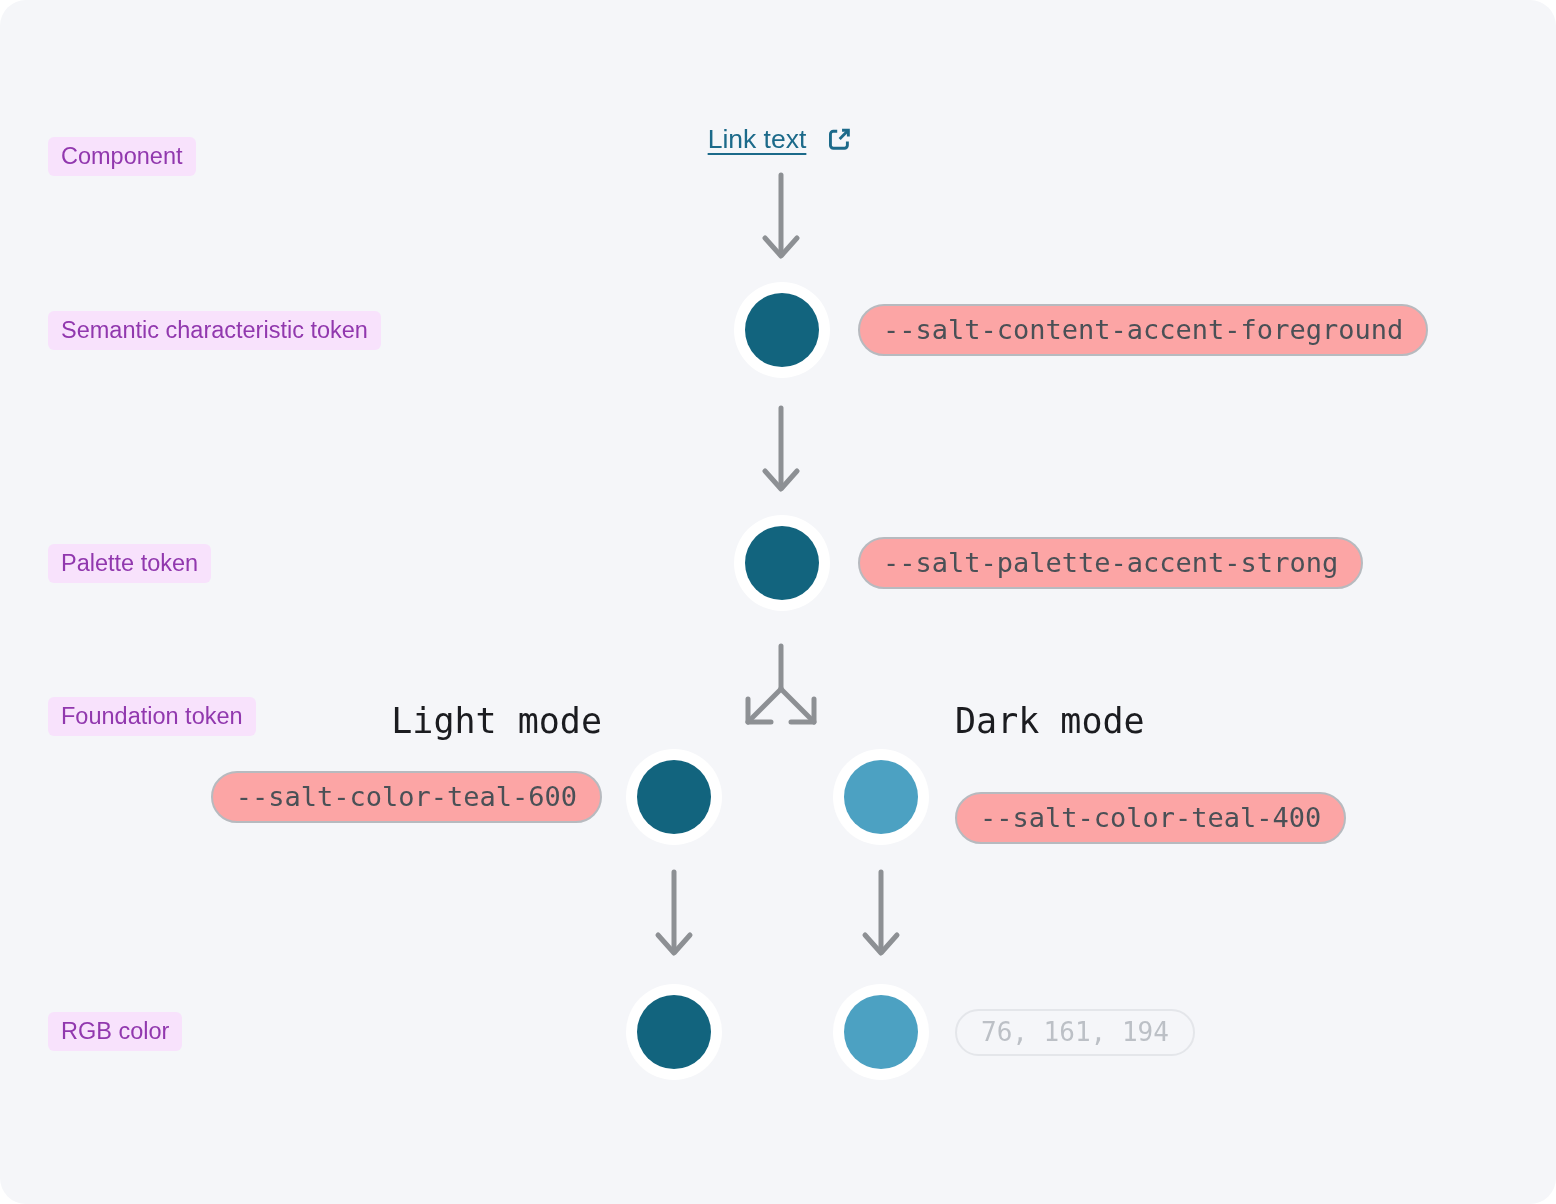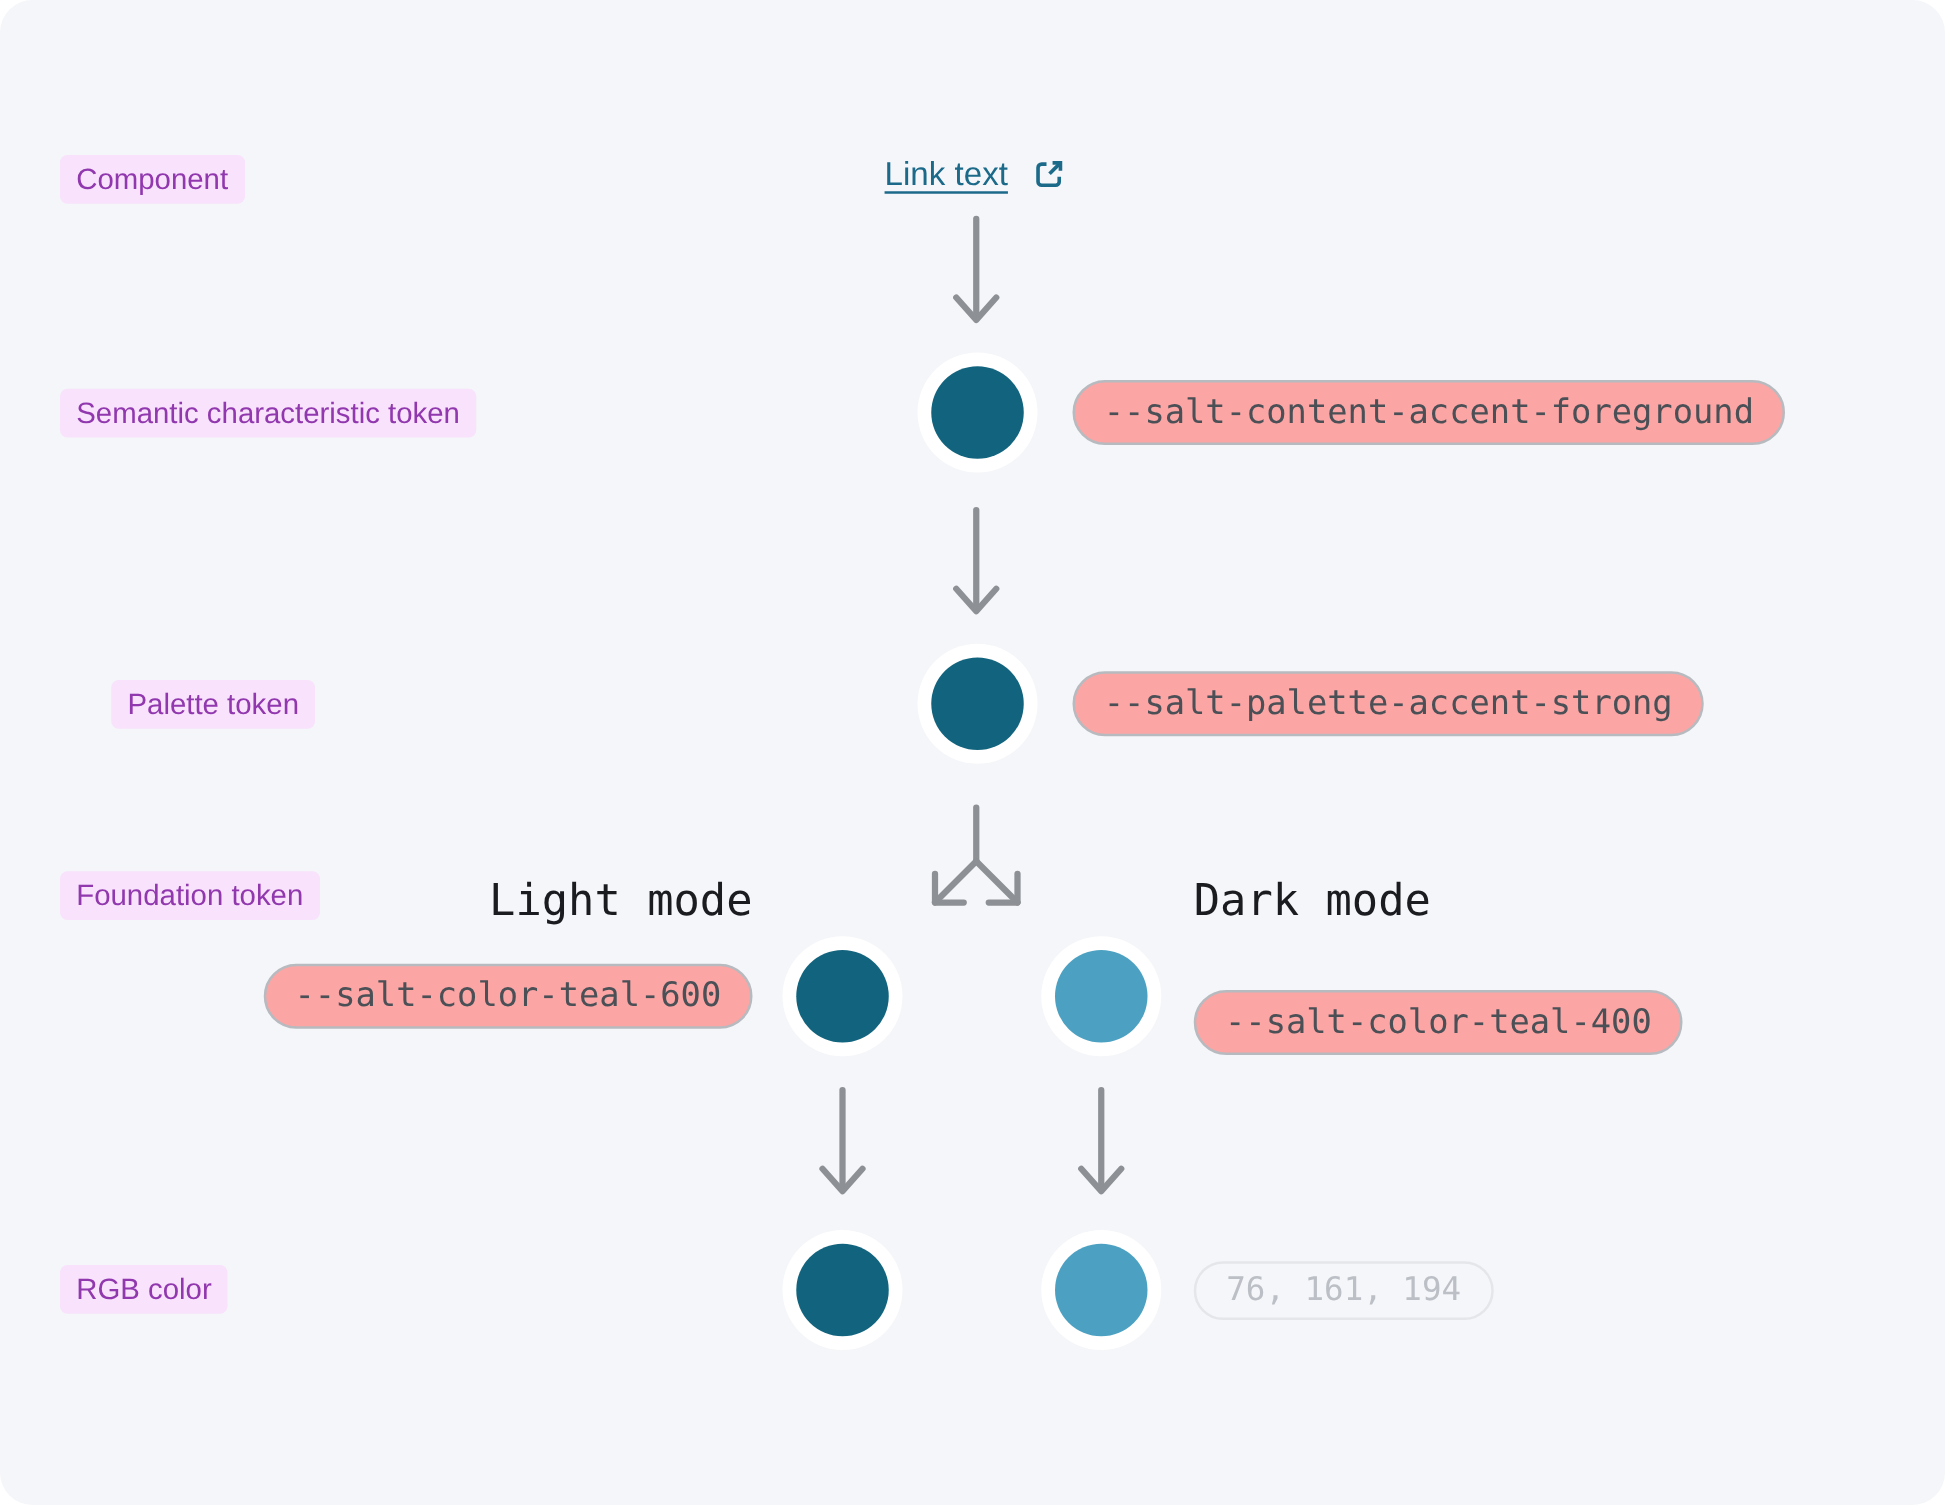--- a/index.html
+++ b/index.html
@@ -19,23 +19,23 @@
     position:absolute; inset:0; background:var(--canvas-bg);
     border-radius:26px; overflow:hidden;
   }
   
   .chip {
     position:absolute; left:48px; height:39px; line-height:39px;
     padding:0 13px; border-radius:6px;
     background:var(--chip-bg); color:var(--chip-text);
     font-size:23.5px; white-space:nowrap;
   }
-  .chip--component  { top:124px; }
+  .chip--component  { top:137px; }
   .chip--semantic   { top:311px; }
-  .chip--palette    { top:544px;margin-left:41px; }
+  .chip--palette    { top:544px; }
   .chip--foundation { top:697px; }
   .chip--rgb        { top:1012px; }
   
   .link-row {
     position:absolute; top:120px; left:781px; transform:translateX(-50%);
     display:flex; align-items:center; gap:17px;
   }
   .link {
     color:var(--link); font-size:26.5px; line-height:38px;
     text-decoration:underline; text-decoration-thickness:2px;

